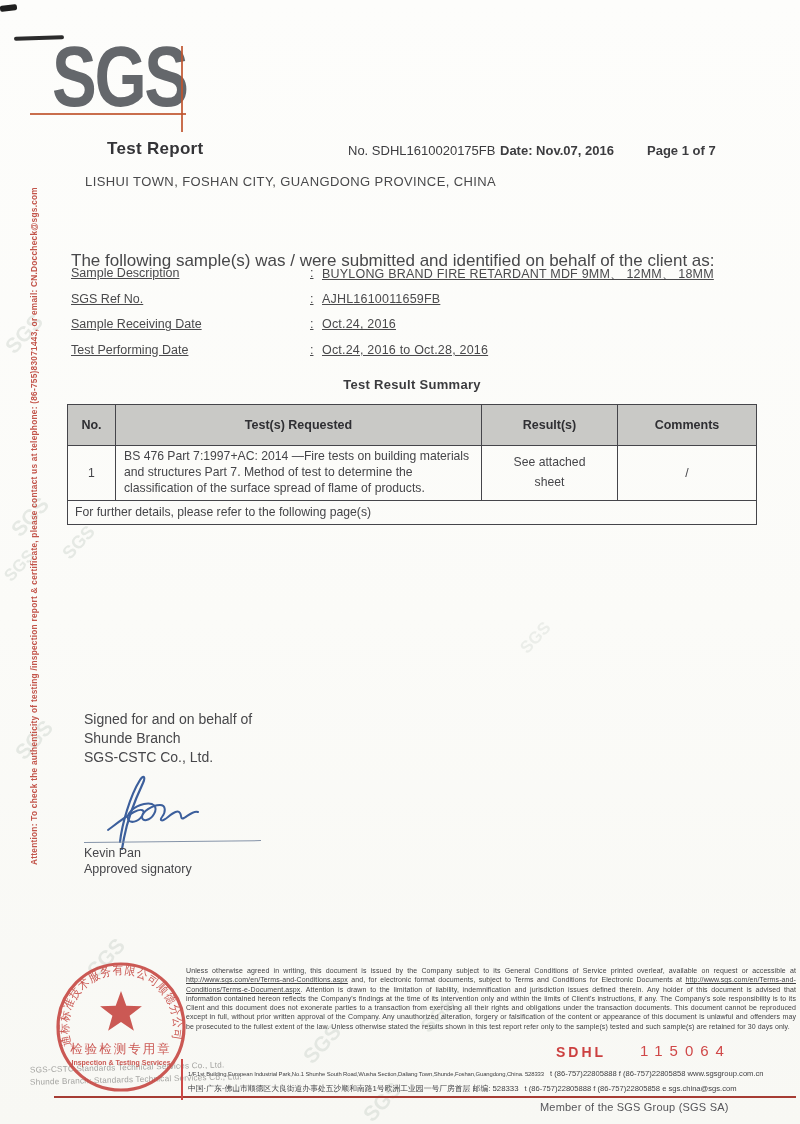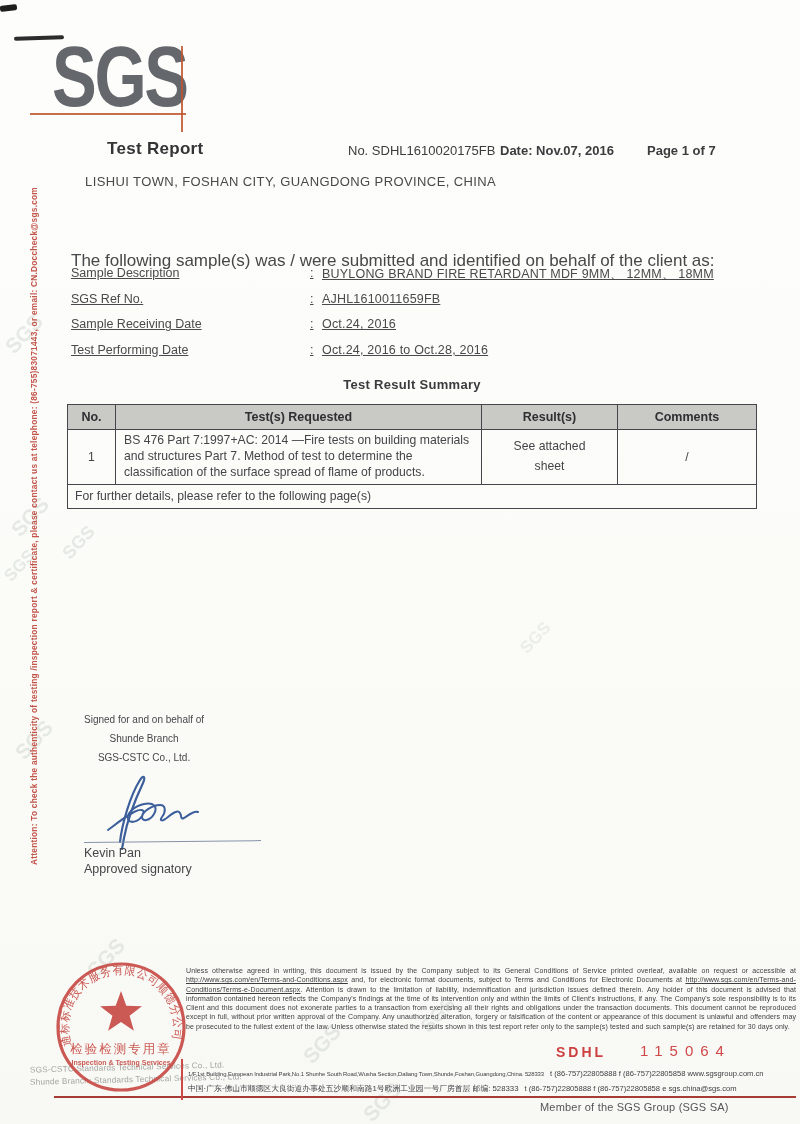--- a/index.html
+++ b/index.html
@@ -26,30 +26,30 @@
   .intro{position:absolute;left:71px;top:243px;font-size:17px;color:#48484a;margin-top:8px;}
   .fields{position:absolute;left:71px;top:266px;width:700px;}
   .frow{display:flex;height:25.7px;font-size:12.5px;color:#4a4a4c;align-items:flex-start;text-decoration:underline;}
   .flabel{width:239px;}
   .fsep{width:12px;}
   .fvalue{letter-spacing:.2px;}
   
   .sum-title{position:absolute;left:68px;top:377px;width:688px;text-align:center;font-size:13px;font-weight:bold;color:#3b3b3e;letter-spacing:.3px;}
   table.sum{position:absolute;left:67px;top:404px;width:689px;border-collapse:collapse;table-layout:fixed;background:transparent;}
   table.sum th,table.sum td{border:1.4px solid #45454a;font-family:"Liberation Sans",sans-serif;}
-  table.sum th{background:#c9c9c6;font-size:12.5px;font-weight:bold;color:#2f2f33;height:22px;padding:1px 2px;}
+  table.sum th{background:#c9c9c6;font-size:12.5px;font-weight:bold;color:#2f2f33;height:22px;padding:9px 2px;}
   table.sum td{font-size:12.2px;color:#454549;}
   td.c-no{text-align:center;}
   td.c-test{padding:3px 8px;line-height:1.3;}
   td.c-res{text-align:center;}
   td.c-res .wrapbox{display:inline-block;width:92px;line-height:1.6;}
   td.c-com{text-align:center;color:#84848e;}
   td.c-foot{padding:2px 7px;height:19px;font-size:12.2px;}
   
-  .sig-block{position:absolute;left:84px;top:710px;font-size:10px;line-height:19px;color:#47474a;text-align:center;}
+  .sig-block{position:absolute;left:84px;top:710px;font-size:14px;line-height:19px;color:#47474a;}
   .sig-svg{position:absolute;left:86px;top:772px;}
   .sig-line{position:absolute;left:84px;top:841px;width:177px;height:1.4px;background:#8593a8;transform:rotate(-.6deg);}
   .sig-name{position:absolute;left:84px;top:846px;font-size:12.5px;color:#46464a;}
   .sig-role{position:absolute;left:84px;top:862px;font-size:12.5px;color:#46464a;}
   
   .side-note{position:absolute;left:29px;top:865px;width:702px;font-size:8.3px;font-weight:600;letter-spacing:.25px;color:#c2544a;transform:rotate(-90deg);transform-origin:0 0;white-space:nowrap;}
   
   .wm{position:absolute;font-size:21px;font-weight:bold;color:#c3ccc4;opacity:.38;transform:rotate(-47deg);}
   .wm1{left:2px;top:322px;} .wm2{left:8px;top:505px;} .wm3{left:60px;top:532px;font-size:18px;}
   .wm4{left:2px;top:556px;font-size:17px;} .wm5{left:12px;top:728px;} .wm6{left:84px;top:946px;}

